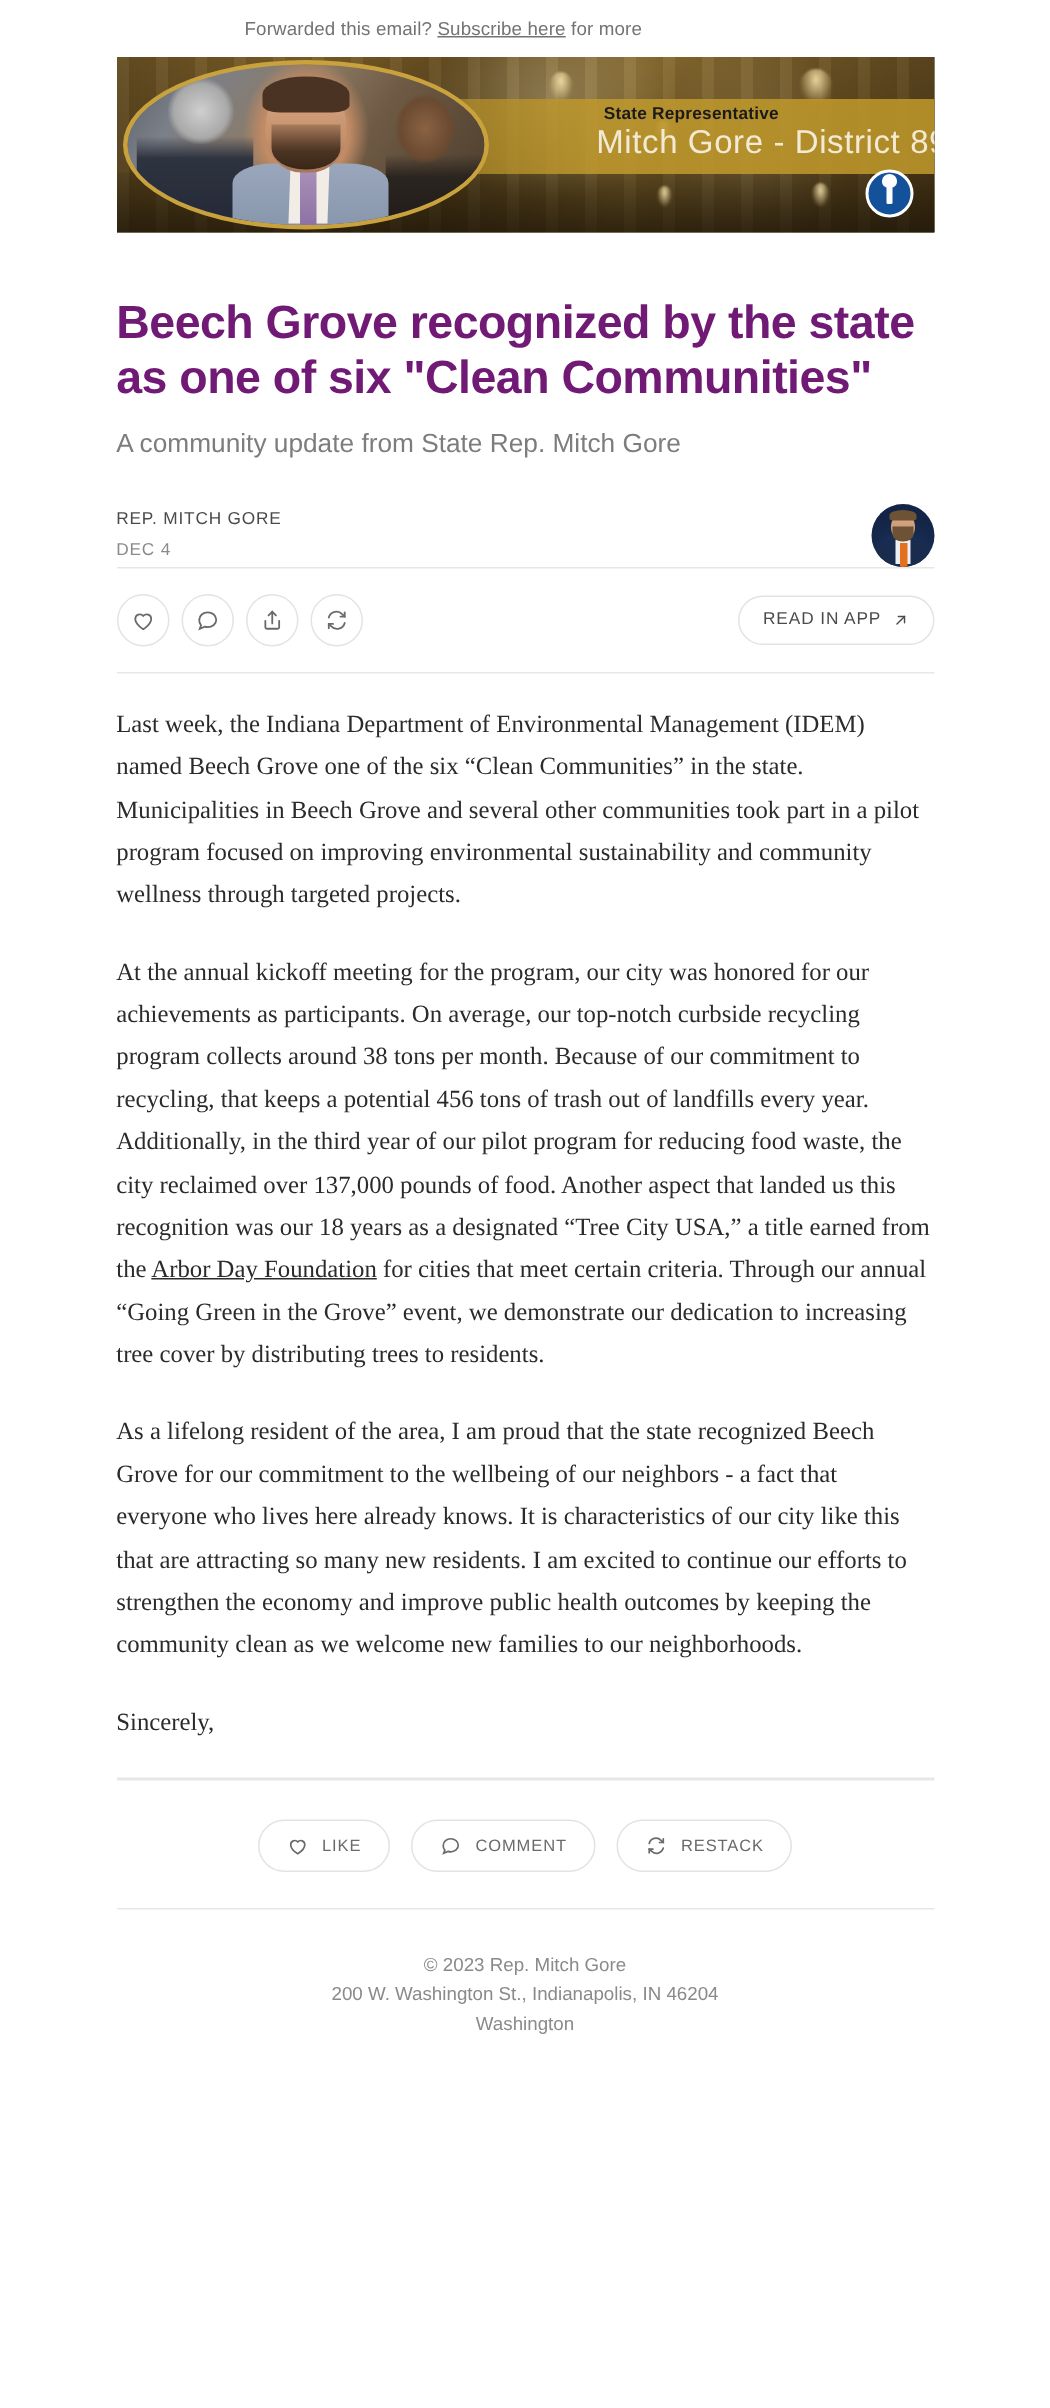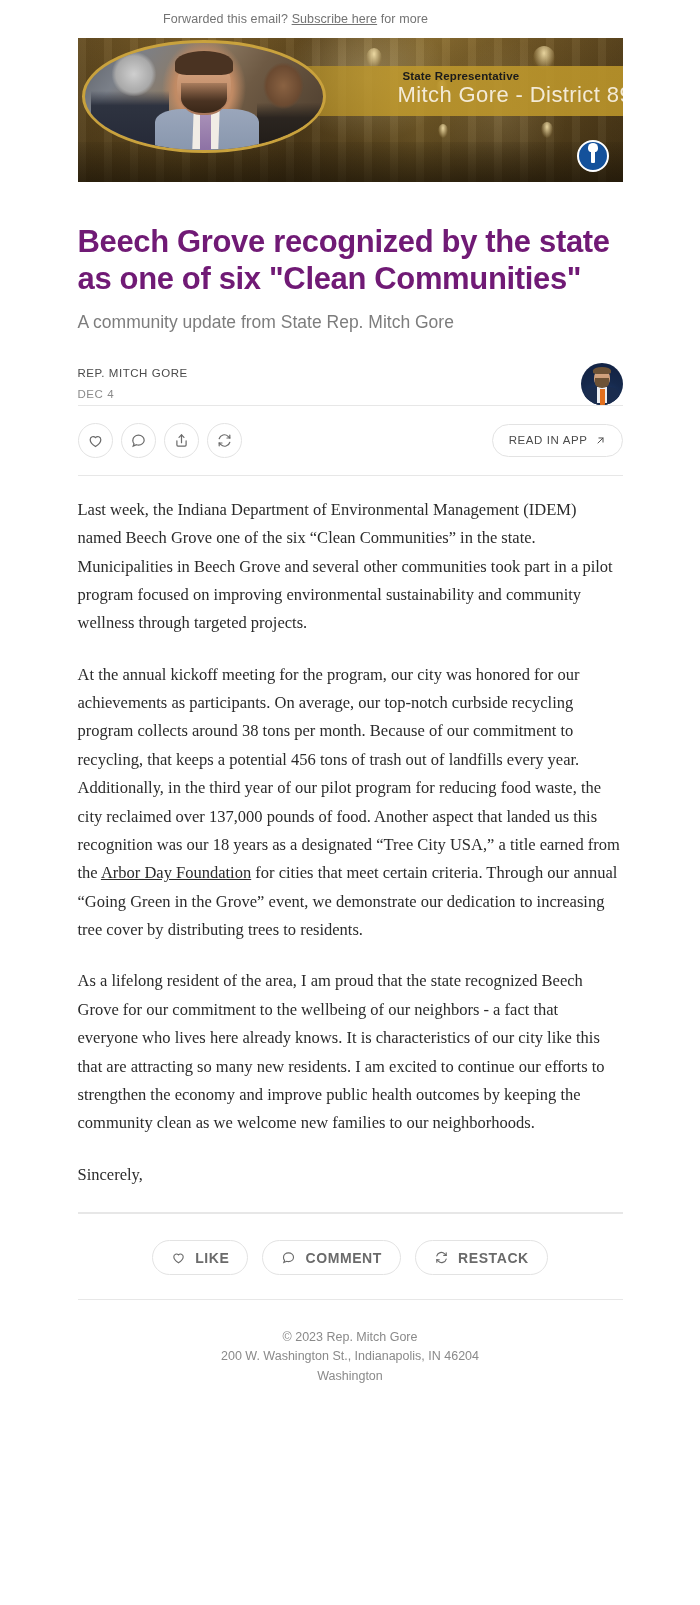--- a/index.html
+++ b/index.html
@@ -30,21 +30,21 @@
   }
   .forwarded a {
     color: #737373;
     text-decoration: underline;
   }
 
   
   .banner-wrap {
     margin: 12px auto 0;
     width: 545px;
-    height: 144px;
+    height: 117px;
     position: relative;
     overflow: hidden;
     background: #3a2d17;
   }
   .banner-bg {
     position: absolute;
     inset: 0;
     background:
       
       linear-gradient(to bottom, rgba(40,30,10,0.15) 0%, rgba(30,22,8,0.55) 100%),
@@ -339,26 +339,25 @@
     gap: 14px;
     padding: 26px 0 24px 0;
   }
   .pill {
     border: 1px solid #e3e3e3;
     border-radius: 19px;
     background: #fff;
     height: 35px;
     padding: 0 18px;
     display: flex; align-items: center; gap: 9px;
-    font-size: 14px;
+    font-size: 11px;
     letter-spacing: 0.6px;
     color: #6a6a6a;
     cursor: pointer;
     font-family: "Liberation Sans", sans-serif;
-    font-weight: bold;
   }
 
   .footer {
     text-align: center;
     padding-top: 28px;
     font-size: 12.5px;
     line-height: 1.55;
     color: #8a8a8a;
   }
   .footer a {

